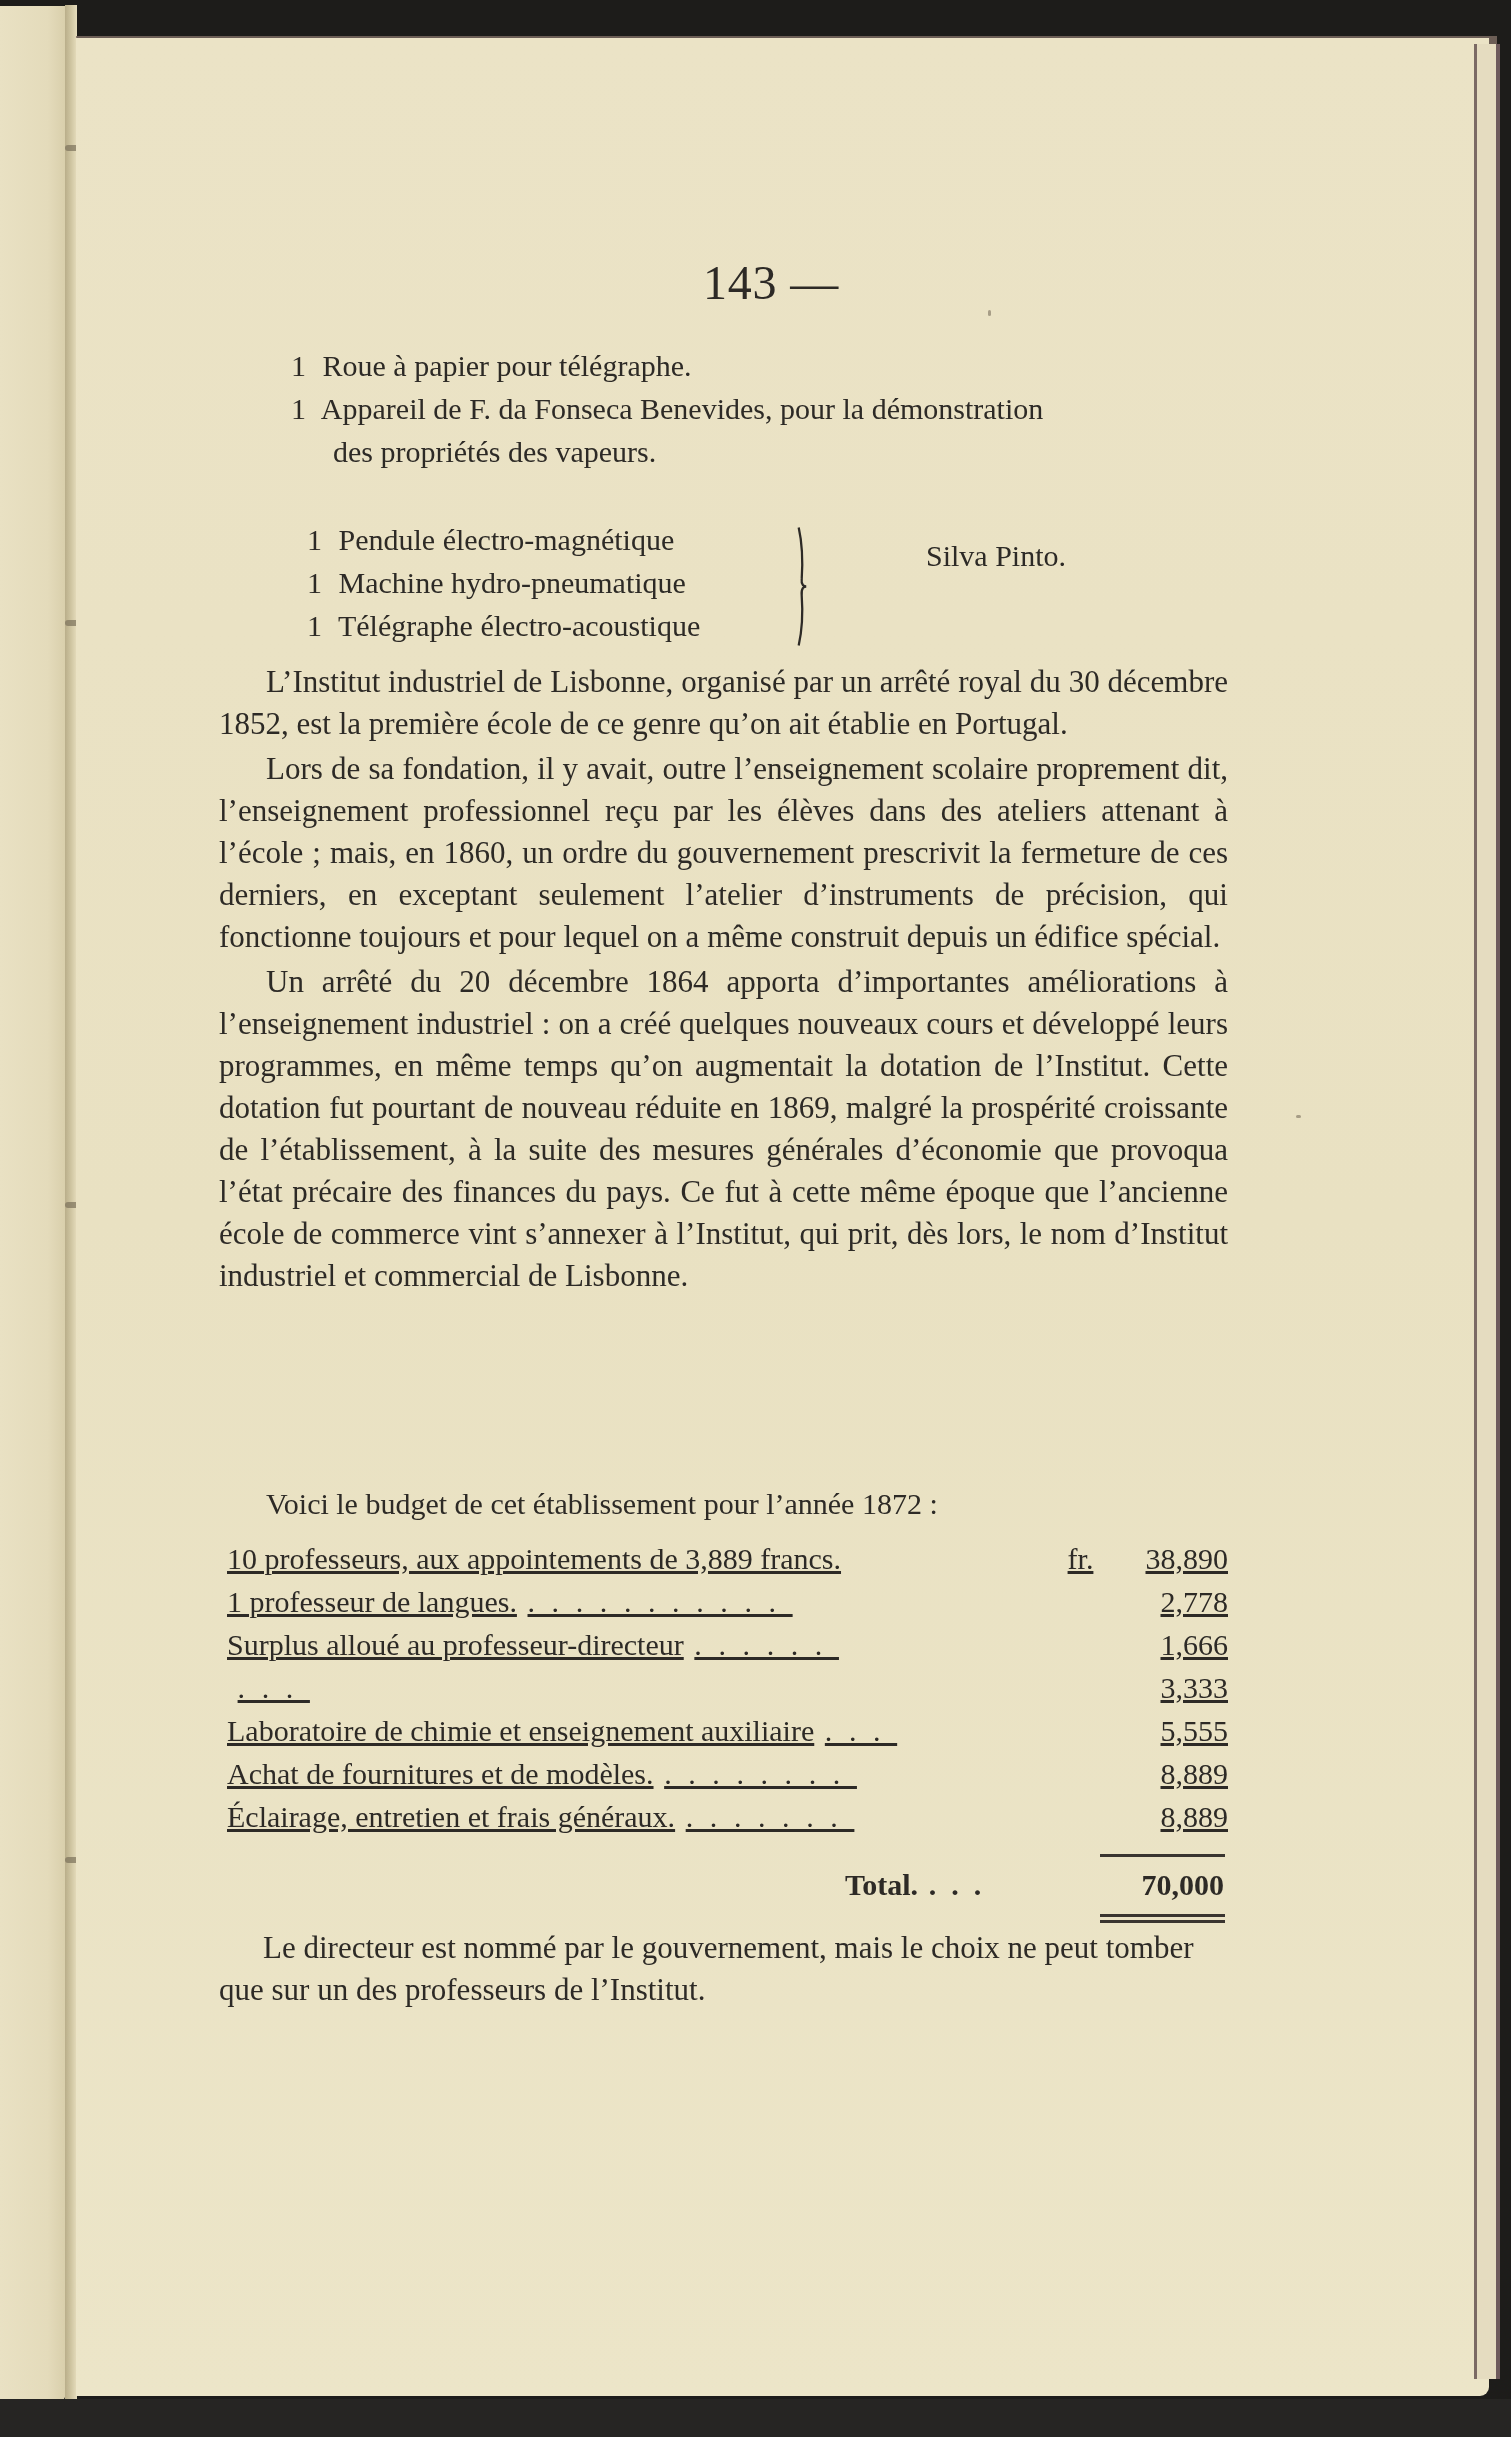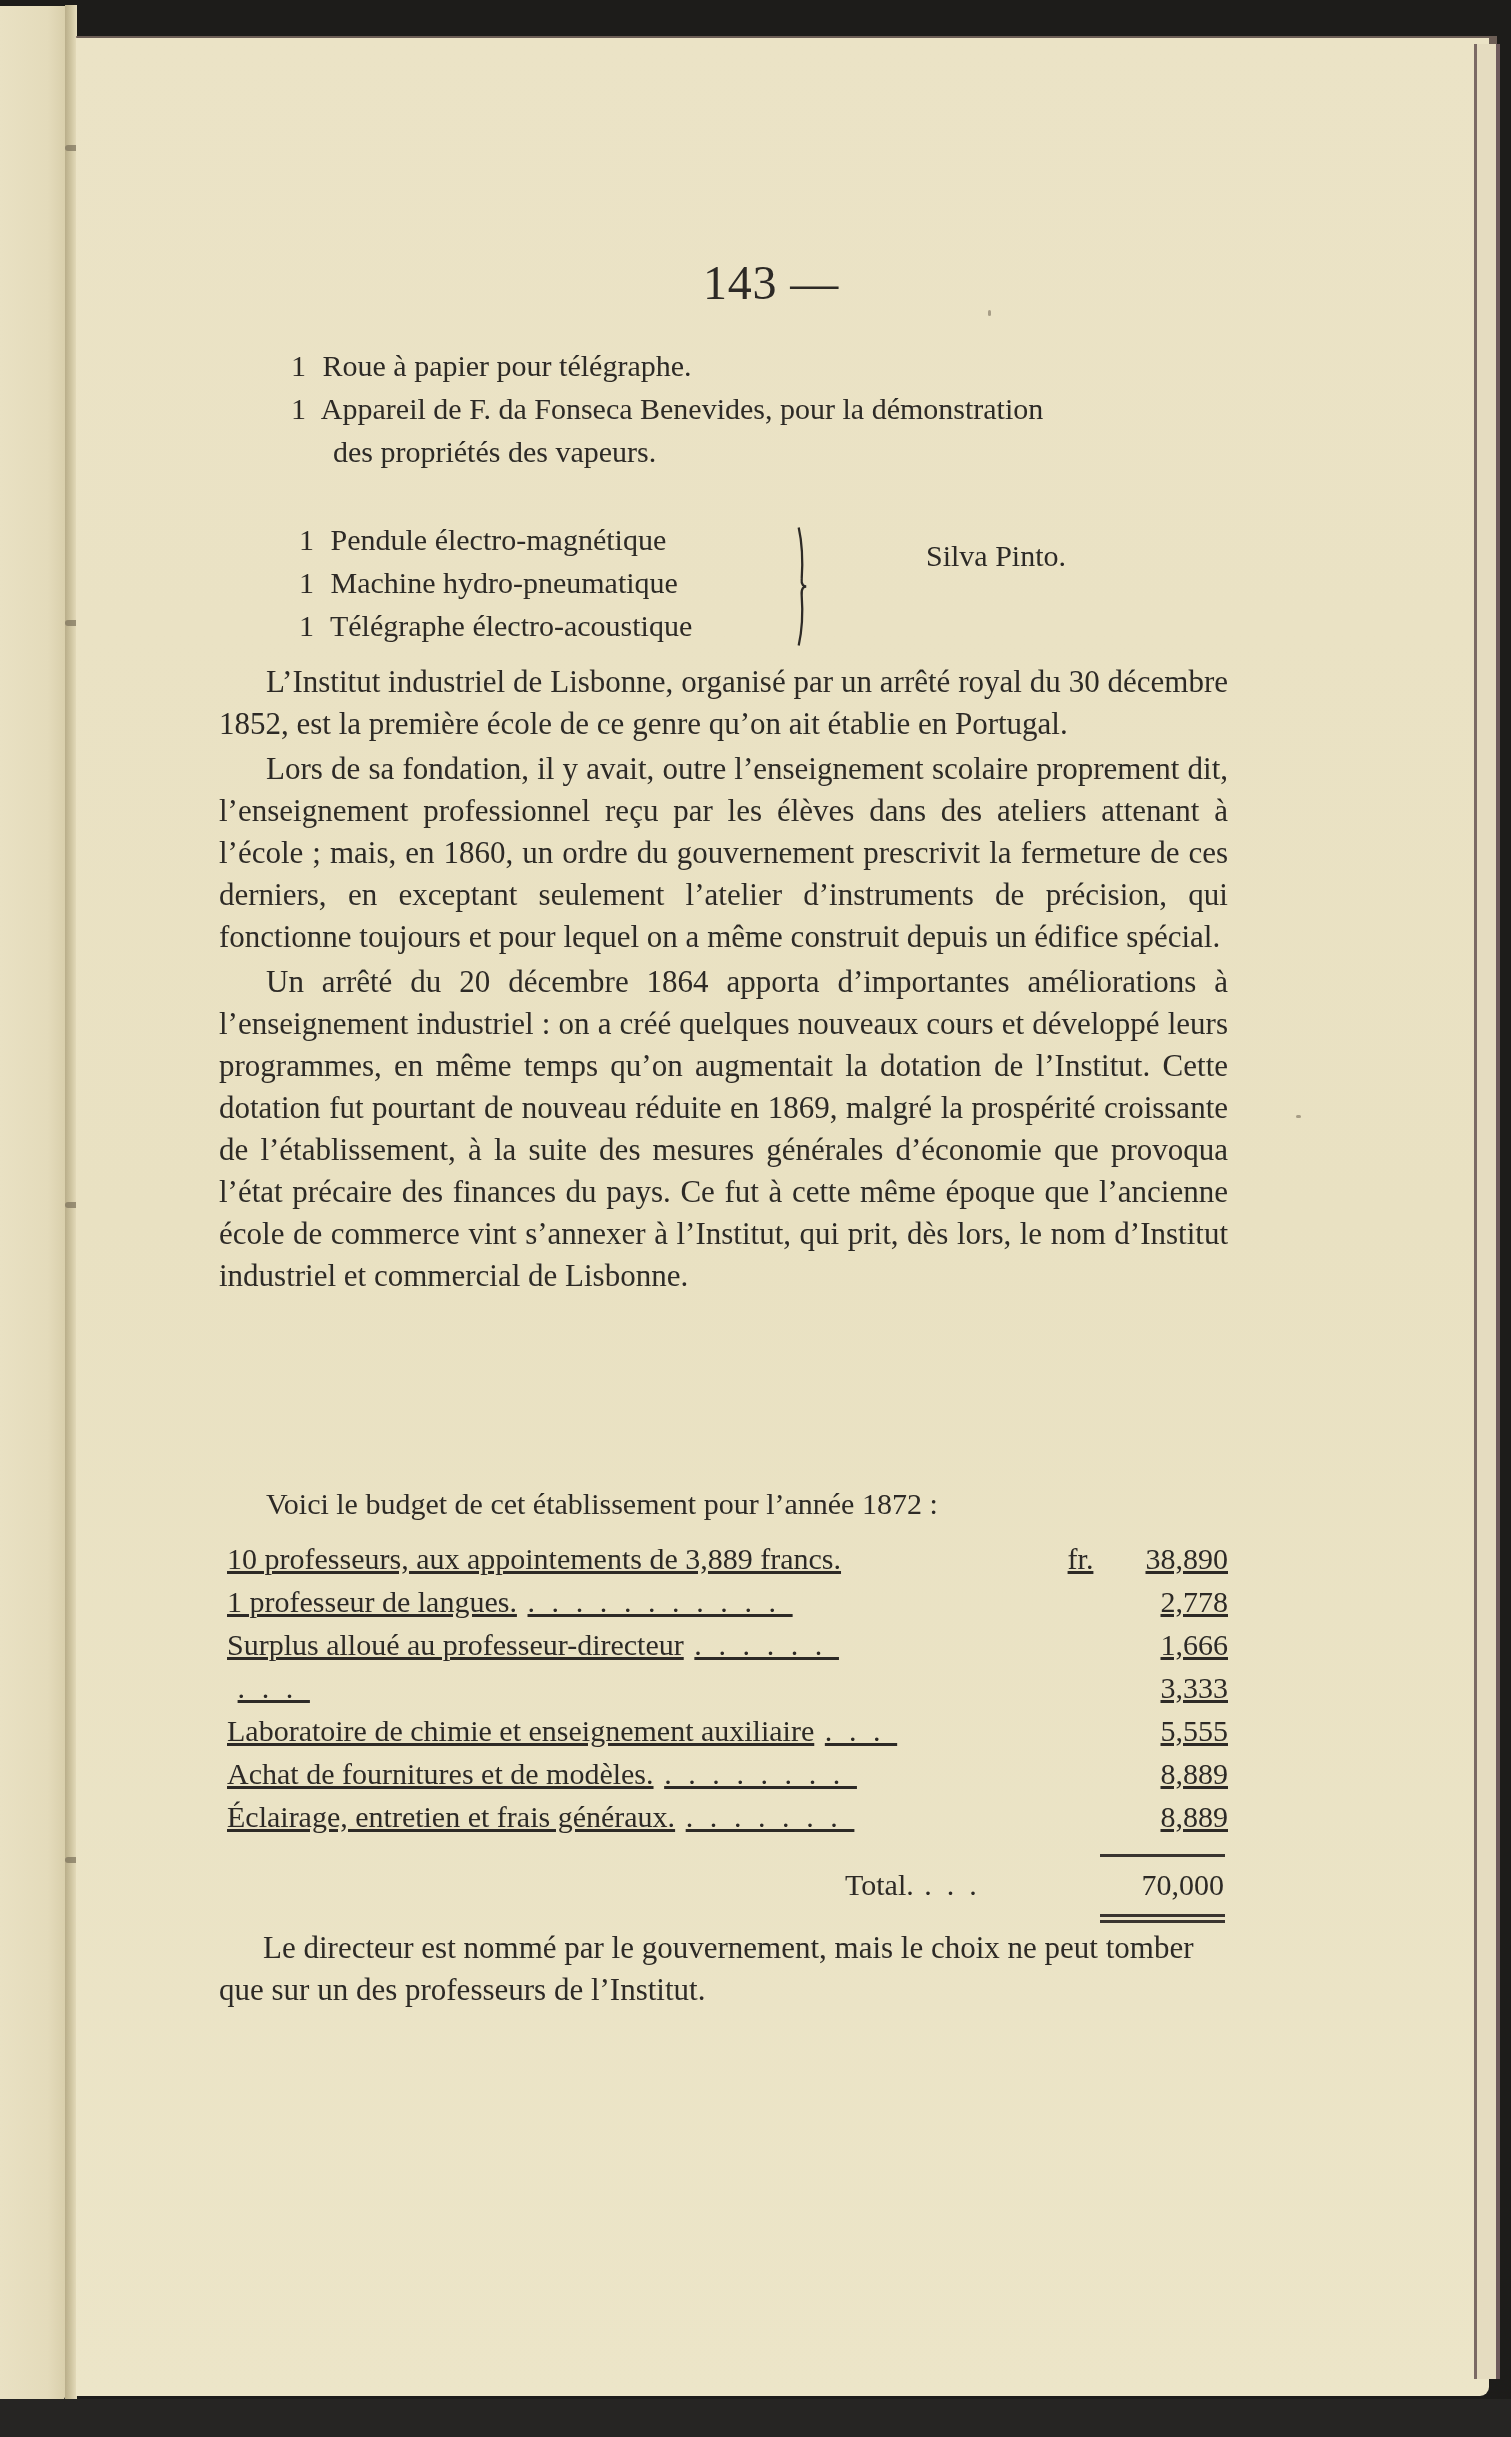--- a/index.html
+++ b/index.html
@@ -99,21 +99,21 @@
     }
     .brace-group {
       position: absolute;
       left: 291px;
       top: 518px;
       width: 945px;
       height: 136px;
     }
     .brace-left {
       position: absolute;
-      left: 8px;
+      left: 16px;
       top: 0;
       width: 529px;
     }
     .brace-svg {
       position: absolute;
       left: 503px;
       top: 7.6px;
     }
     .brace-right {
       position: absolute;
@@ -189,20 +189,21 @@
       background: #3a3530;
     }
     .total-row {
       position: absolute;
       left: 845px;
       top: 1868px;
       width: 379px;
       display: flex;
       align-items: baseline;
       font-size: 30px;
+      font-weight: bold;
     }
     .total-row .b-leader {
       letter-spacing: 15px;
     }
     .rule-double {
       position: absolute;
       left: 1100px;
       top: 1914px;
       width: 125px;
       height: 9px;

